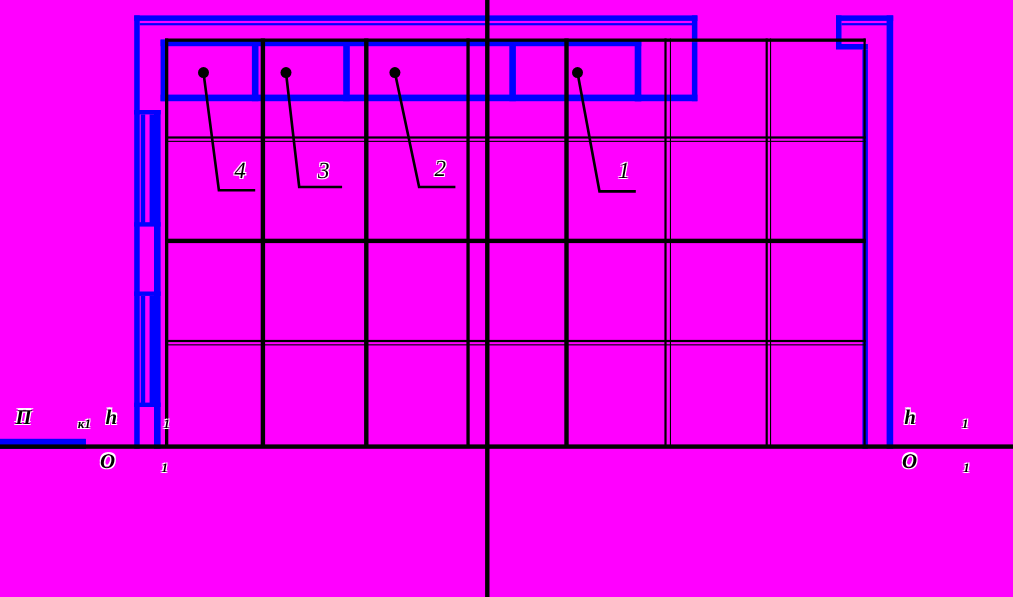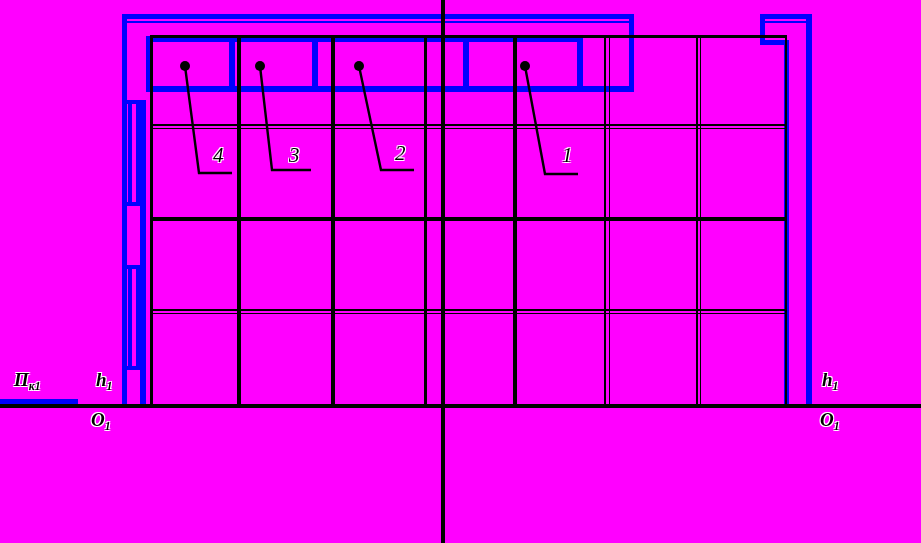--- a/index.html
+++ b/index.html
@@ -34,20 +34,21 @@
     white-space: nowrap;
     text-shadow:
       -1px -1px 0 #ffffff,  1px -1px 0 #ffffff,
       -1px  1px 0 #ffffff,  1px  1px 0 #ffffff;
   }
   .lbl sub {
     font-size: 0.62em;
     vertical-align: baseline;
     position: relative;
     top: 0.32em;
+    margin-left: 42px;
   }
   .callout-num {
     position: absolute;
     color: #000000;
     font-family: "Liberation Serif", serif;
     font-style: italic;
     font-size: 21px;
     line-height: 1;
     text-shadow:
       -1px -1px 0 #ffffff,  1px -1px 0 #ffffff,

